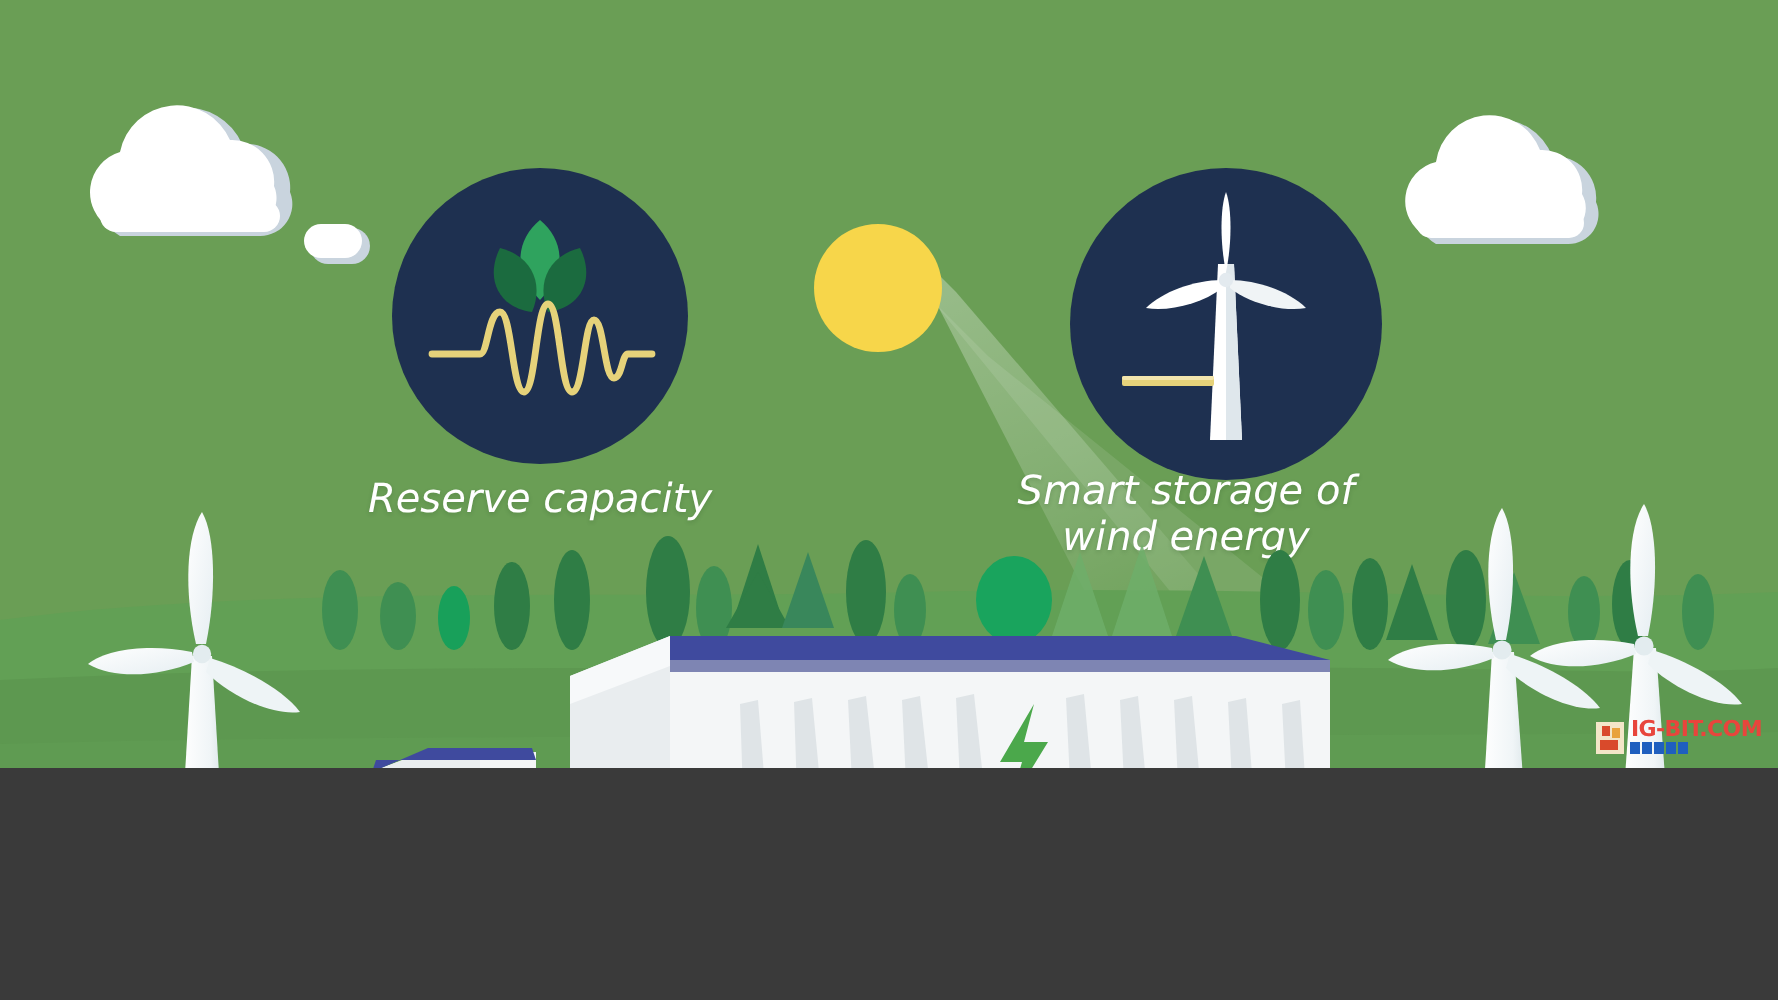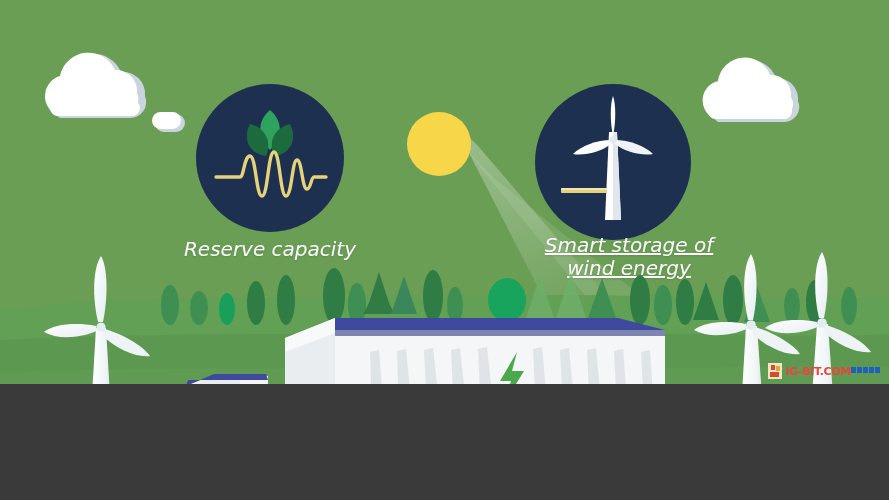--- a/index.html
+++ b/index.html
@@ -39,21 +39,21 @@
     white-space:pre-line;
   }
 
   
   #watermark{
     position:absolute;right:6px;bottom:4px;
     display:flex;align-items:center;gap:3px;
     padding:1px 2px;
   }
   #wm-logo{width:14px;height:16px;position:relative;}
-  #wm-text{display:flex;flex-direction:row;line-height:1;}
+  #wm-text{display:flex;flex-direction:column;line-height:1;}
   #wm-main{
     font-family:"DejaVu Sans", sans-serif;
     font-size:11px;font-weight:bold;color:#e8453c;letter-spacing:-.3px;
   }
   #wm-sub{
     font-family:"DejaVu Sans", sans-serif;
     font-size:7px;color:#1f5fbf;letter-spacing:1px;margin-top:1px;
   }
   .wmblock{display:inline-block;background:#1f5fbf;width:5px;height:6px;margin-right:1px;}
 </style>
@@ -122,21 +122,21 @@
 
       <path d="M78,52 C75,38 75,20 78,12 C81,20 81,38 78,52 Z" fill="#ffffff"></path>
       <path d="M76,56 C62,56 46,62 38,70 C49,72 66,68 76,60 Z" fill="#ffffff"></path>
       <path d="M80,56 C94,56 110,62 118,70 C107,72 90,68 80,60 Z" fill="#f0f4f6"></path>
       <circle cx="78" cy="56" r="3.6" fill="#e3eaef"></circle>
 
       <rect x="26" y="104" width="46" height="5" rx="1" fill="#e6d27a"></rect>
       <rect x="26" y="104" width="46" height="2" rx="1" fill="#f2e5ad"></rect>
     </svg>
   </div>
-  <div class="badge-label" style="left:524px;top:234px;width:210px;font-size:20px;text-decoration:underline;">Smart storage of
+  <div class="badge-label" style="left:488px;top:234px;width:210px;font-size:20px;">Smart storage of
 wind energy</div>
 
   <svg class="layer" viewBox="0 0 889 500">
 
     <path d="M0,310 C140,292 300,300 460,296 C620,292 760,302 889,296 L889,500 L0,500 Z" fill="#62a055"></path>
 
     <g>
       <ellipse cx="170" cy="305" rx="9" ry="20" fill="#3f8f52"></ellipse>
       <ellipse cx="199" cy="308" rx="9" ry="17" fill="#3f8f52"></ellipse>
       <ellipse cx="227" cy="309" rx="8" ry="16" fill="#18a05a"></ellipse>

